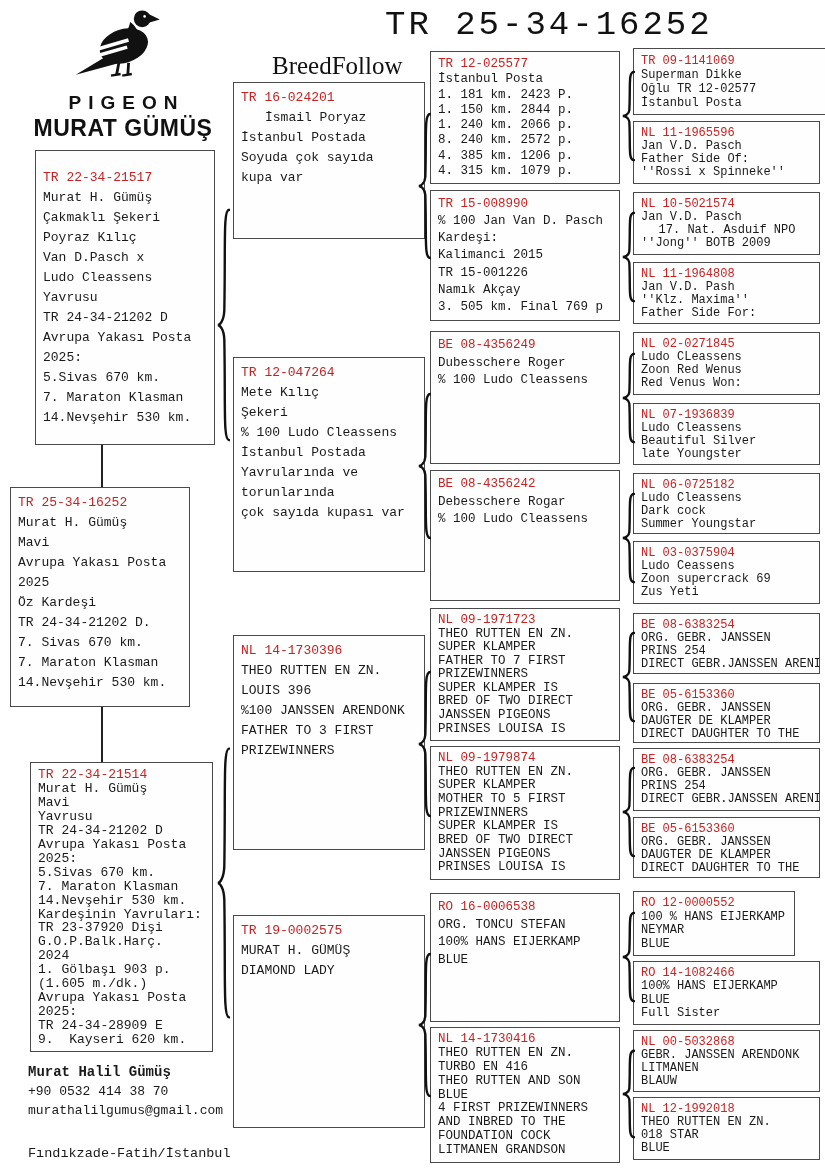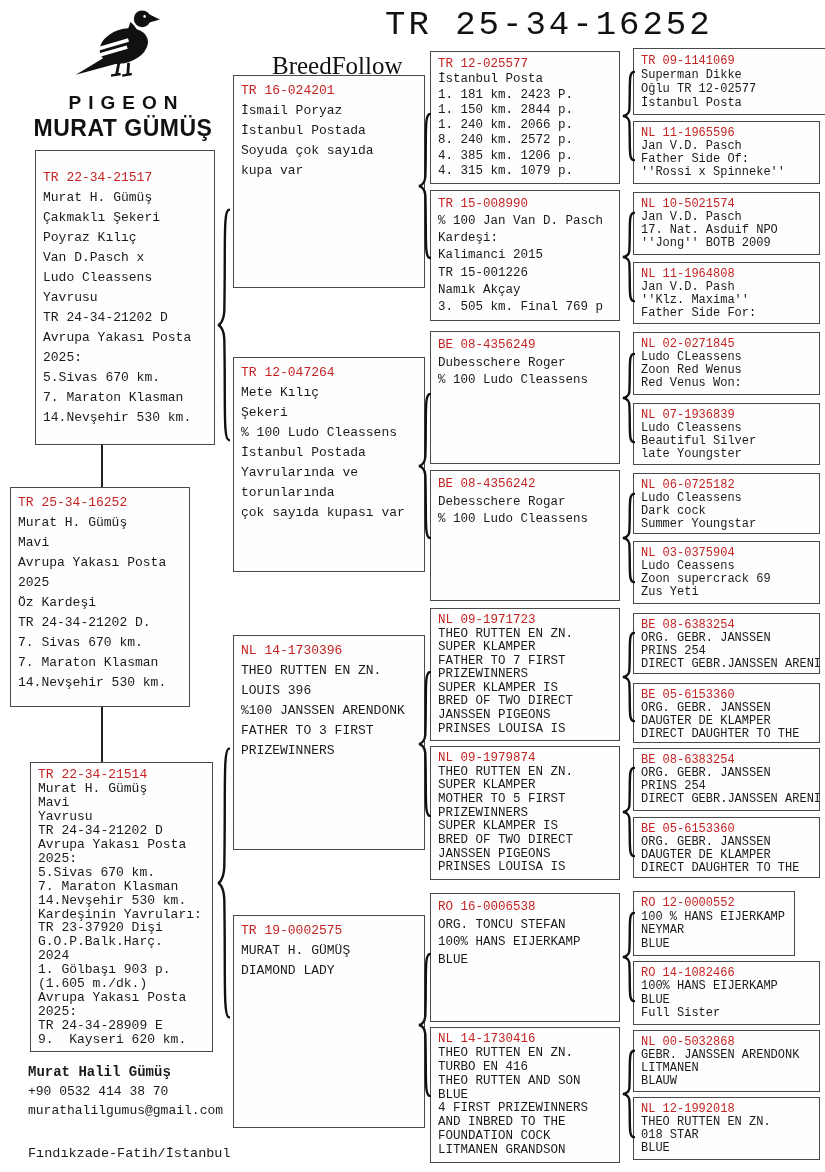--- a/index.html
+++ b/index.html
@@ -117,23 +117,23 @@
         <div class="ln" style="line-height: 13.95px;">TR 23-37920 Dişi</div>
         <div class="ln" style="line-height: 13.95px;">G.O.P.Balk.Harç.</div>
         <div class="ln" style="line-height: 13.95px;">2024</div>
         <div class="ln" style="line-height: 13.95px;">1. Gölbaşı 903 p.</div>
         <div class="ln" style="line-height: 13.95px;">(1.605 m./dk.)</div>
         <div class="ln" style="line-height: 13.95px;">Avrupa Yakası Posta</div>
         <div class="ln" style="line-height: 13.95px;">2025:</div>
         <div class="ln" style="line-height: 13.95px;">TR 24-34-28909 E</div>
         <div class="ln" style="line-height: 13.95px;">9.  Kayseri 620 km.</div>
       </div>
-      <div class="pbox col-2" style="left: 233px; top: 75px; width: 192px; height: 213px;">
+      <div class="pbox col-2" style="left: 233px; top: 82px; width: 192px; height: 157px;">
         <div class="ring" style="line-height: 20px;">TR 16-024201</div>
-        <div class="ln" style="line-height: 20px;">İsmail Poryaz</div>
+        <div class="ln" style="line-height: 20px; margin-left: 24px;">İsmail Poryaz</div>
         <div class="ln" style="line-height: 20px;">İstanbul Postada</div>
         <div class="ln" style="line-height: 20px;">Soyuda çok sayıda</div>
         <div class="ln" style="line-height: 20px;">kupa var</div>
       </div>
       <div class="pbox col-2" style="left: 233px; top: 357px; width: 192px; height: 215px;">
         <div class="ring" style="line-height: 20px;">TR 12-047264</div>
         <div class="ln" style="line-height: 20px;">Mete Kılıç</div>
         <div class="ln" style="line-height: 20px;">Şekeri</div>
         <div class="ln" style="line-height: 20px;">% 100 Ludo Cleassens</div>
         <div class="ln" style="line-height: 20px;">İstanbul Postada</div>
@@ -230,21 +230,21 @@
       </div>
       <div class="pbox col-4" style="left: 633px; top: 121px; width: 187px; height: 63px;">
         <div class="ring" style="line-height: 13px;">NL 11-1965596</div>
         <div class="ln" style="line-height: 13px;">Jan V.D. Pasch</div>
         <div class="ln" style="line-height: 13px;">Father Side Of:</div>
         <div class="ln" style="line-height: 13px;">''Rossi x Spinneke''</div>
       </div>
       <div class="pbox col-4" style="left: 633px; top: 192px; width: 187px; height: 63px;">
         <div class="ring" style="line-height: 13px;">NL 10-5021574</div>
         <div class="ln" style="line-height: 13px;">Jan V.D. Pasch</div>
-        <div class="ln" style="line-height: 13px;">17. Nat. Asduif NPO</div>
+        <div class="ln" style="line-height: 13px; text-align: center;">17. Nat. Asduif NPO</div>
         <div class="ln" style="line-height: 13px;">''Jong'' BOTB 2009</div>
       </div>
       <div class="pbox col-4" style="left: 633px; top: 262px; width: 187px; height: 62px;">
         <div class="ring" style="line-height: 13px;">NL 11-1964808</div>
         <div class="ln" style="line-height: 13px;">Jan V.D. Pash</div>
         <div class="ln" style="line-height: 13px;">''Klz. Maxima''</div>
         <div class="ln" style="line-height: 13px;">Father Side For:</div>
       </div>
       <div class="pbox col-4" style="left: 633px; top: 332px; width: 187px; height: 63px;">
         <div class="ring" style="line-height: 13px;">NL 02-0271845</div>

